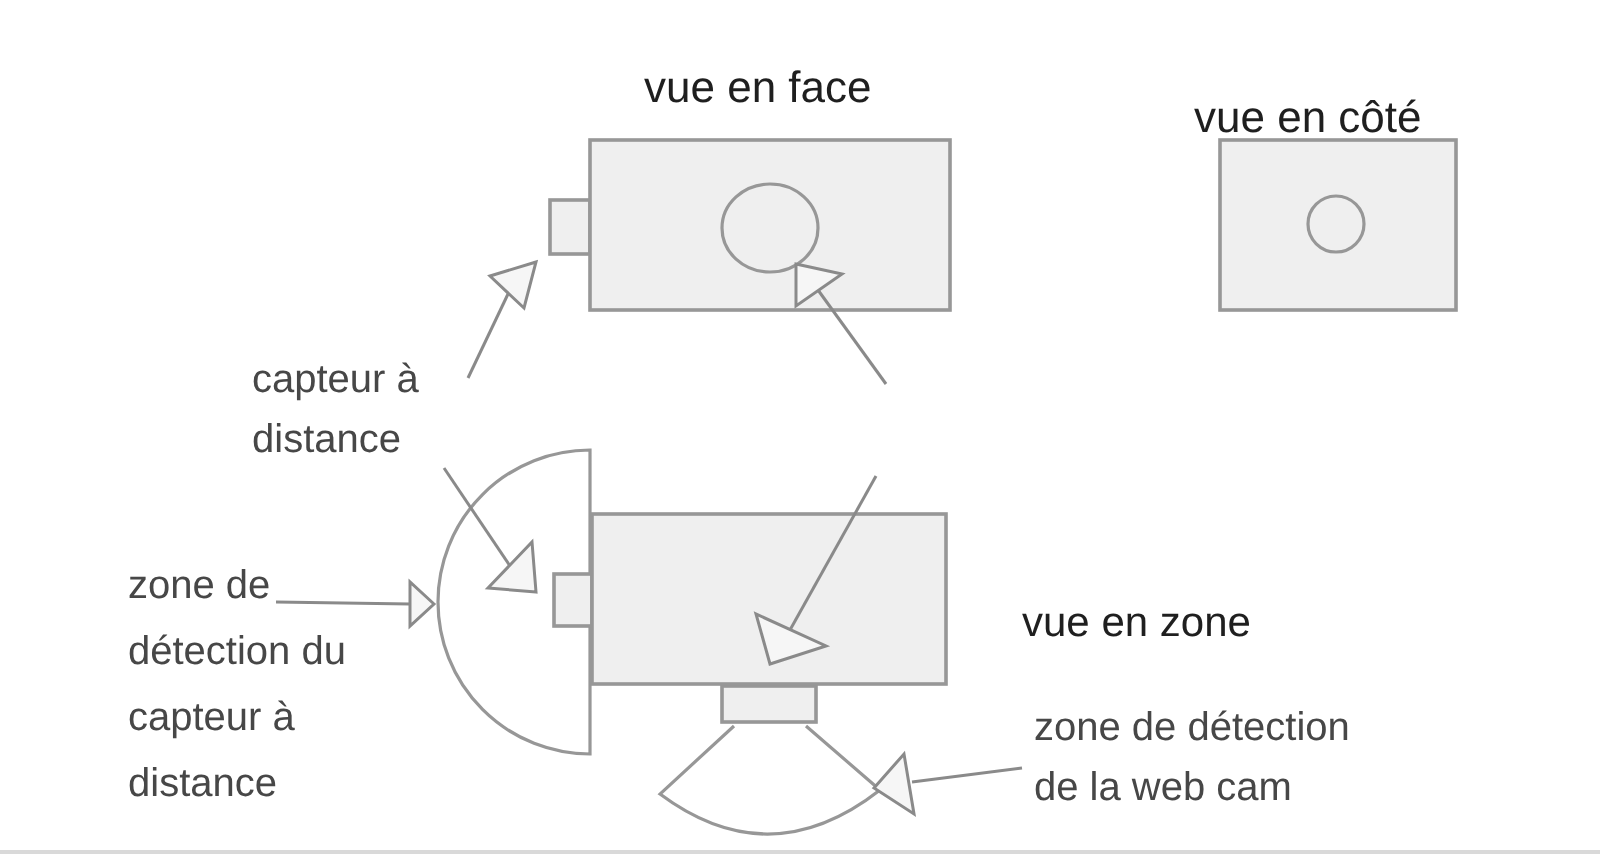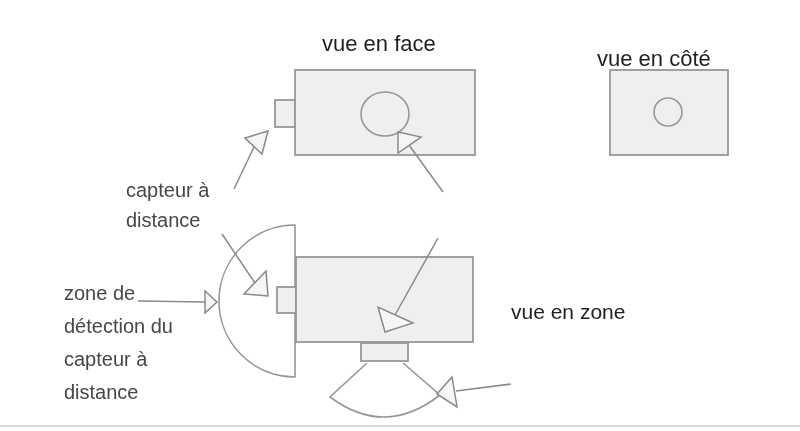--- a/index.html
+++ b/index.html
@@ -93,14 +93,16 @@
   <div class="txt title t-front">vue en face</div>
   <div class="txt title t-side">vue en côté</div>
   <div class="txt title t-top">vue en zone</div>
 
   <div class="txt l-sensor">capteur à
 distance</div>
   <div class="txt l-sensor-zone">zone de
 détection du
 capteur à
 distance</div>
+  <div class="txt l-webcam-zone">zone de détection
+de la web cam</div>
 
 </div>
 
 </body></html>

